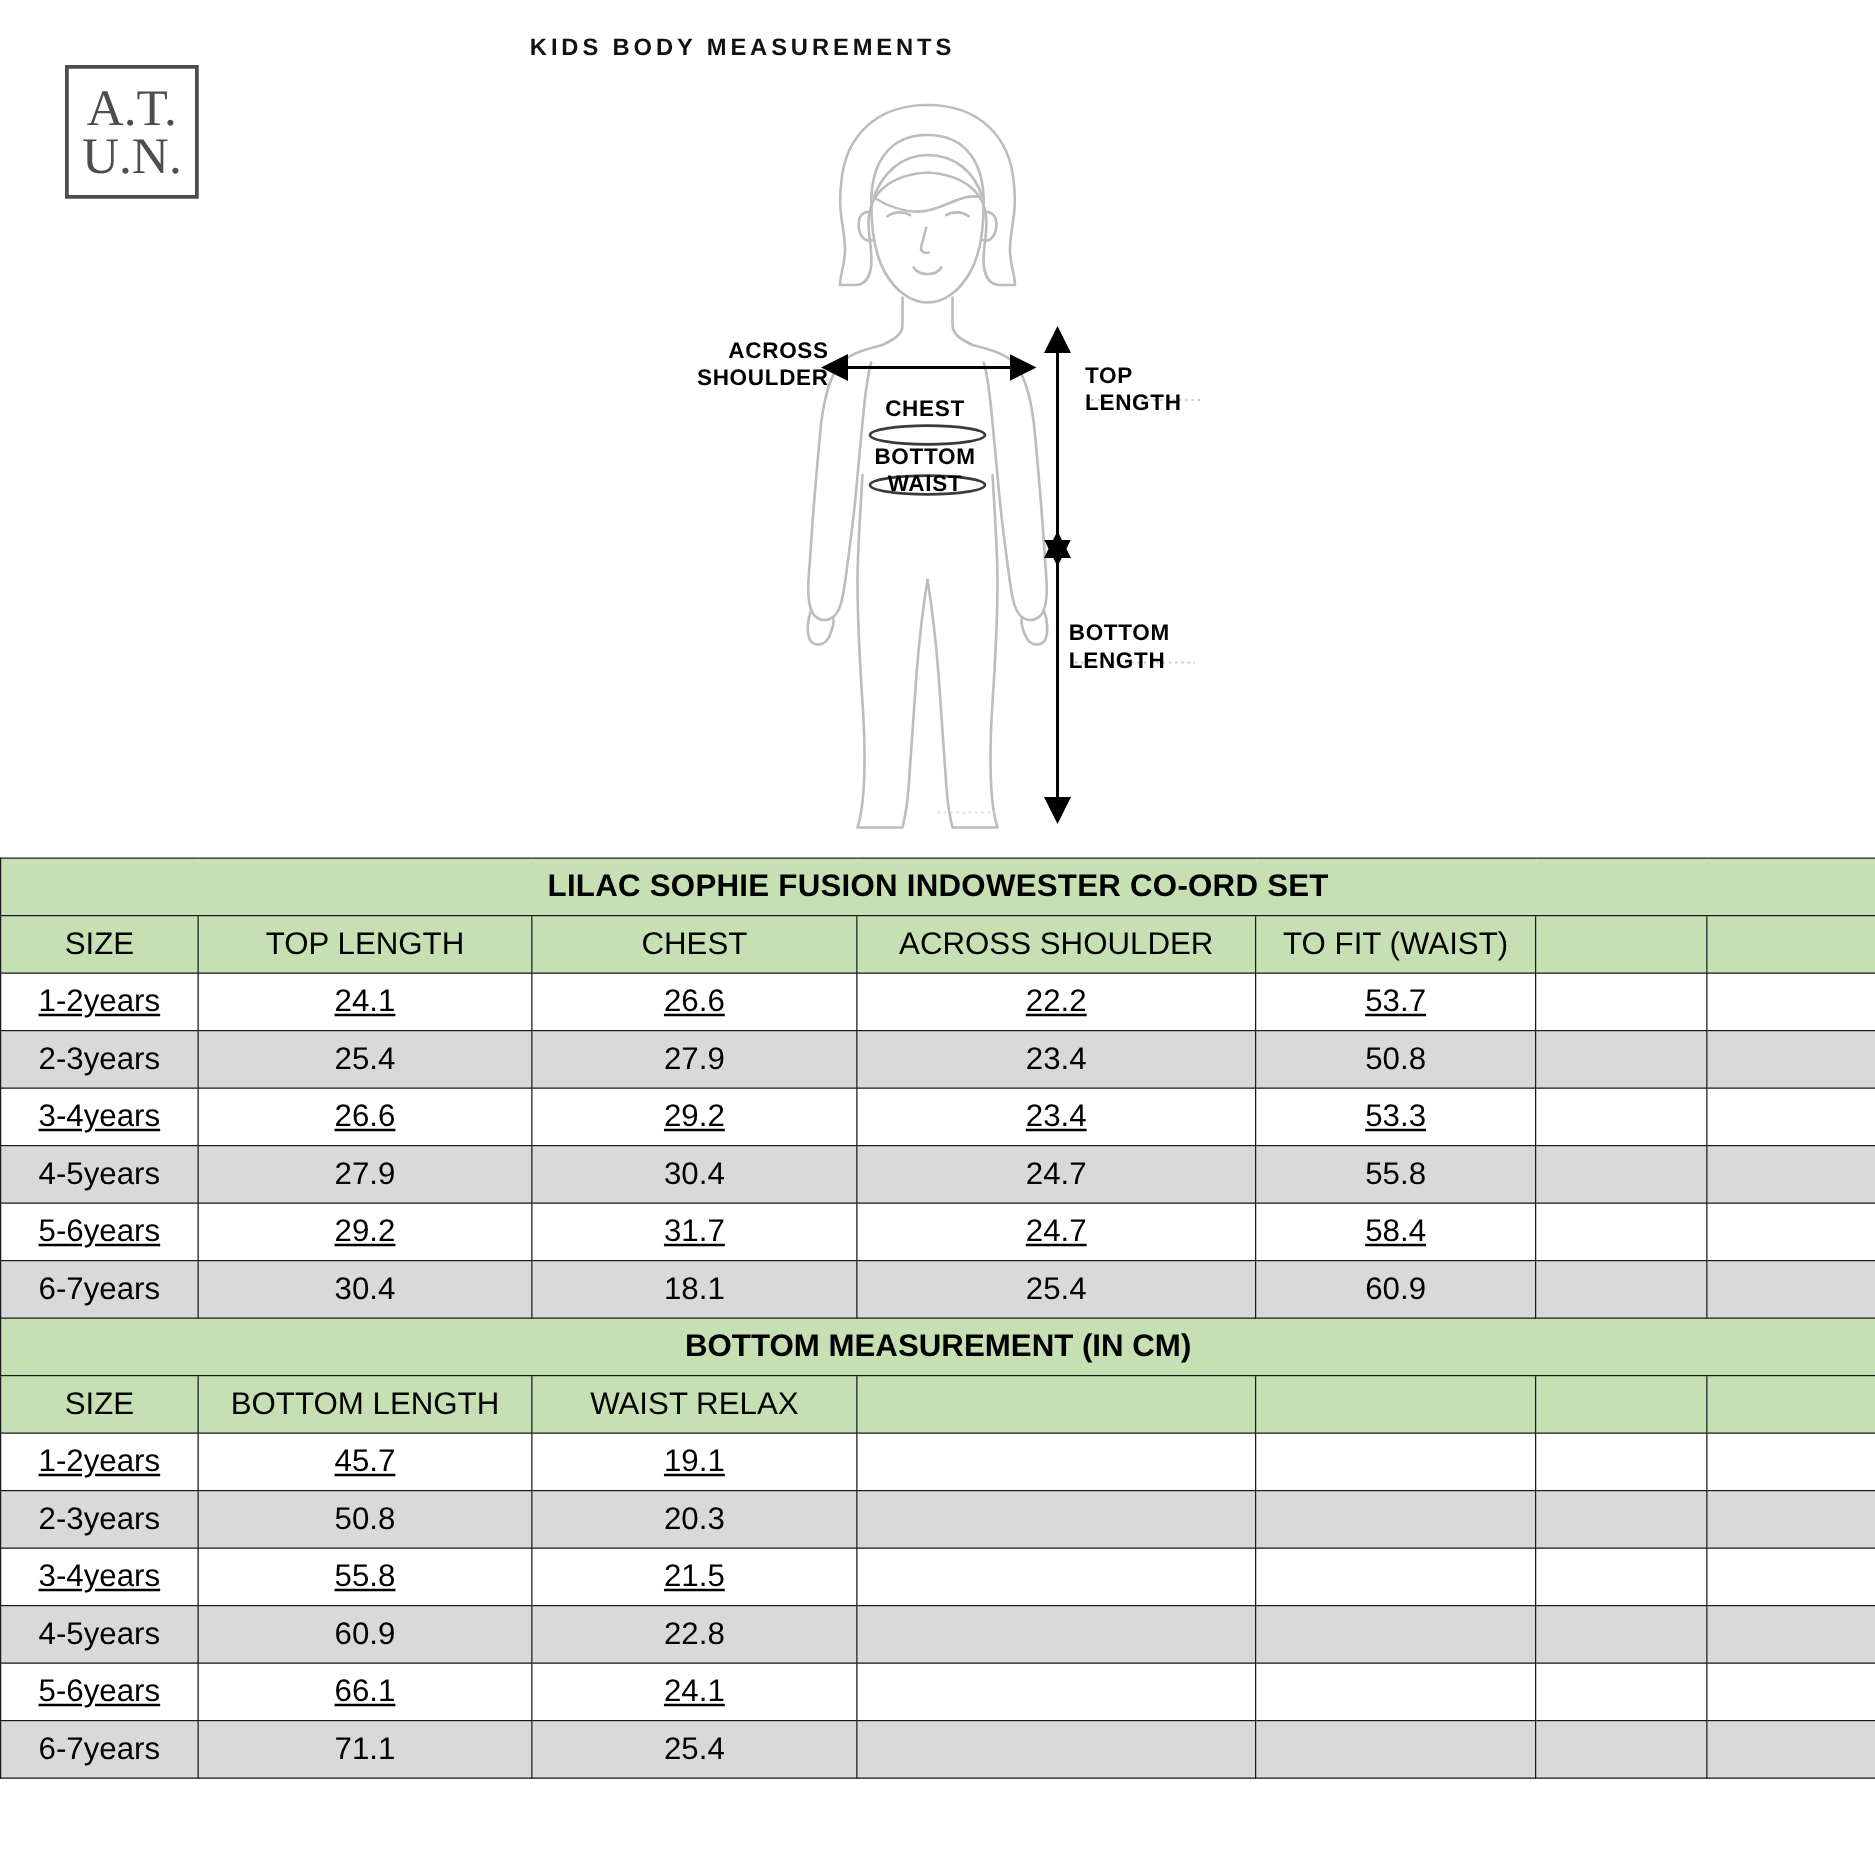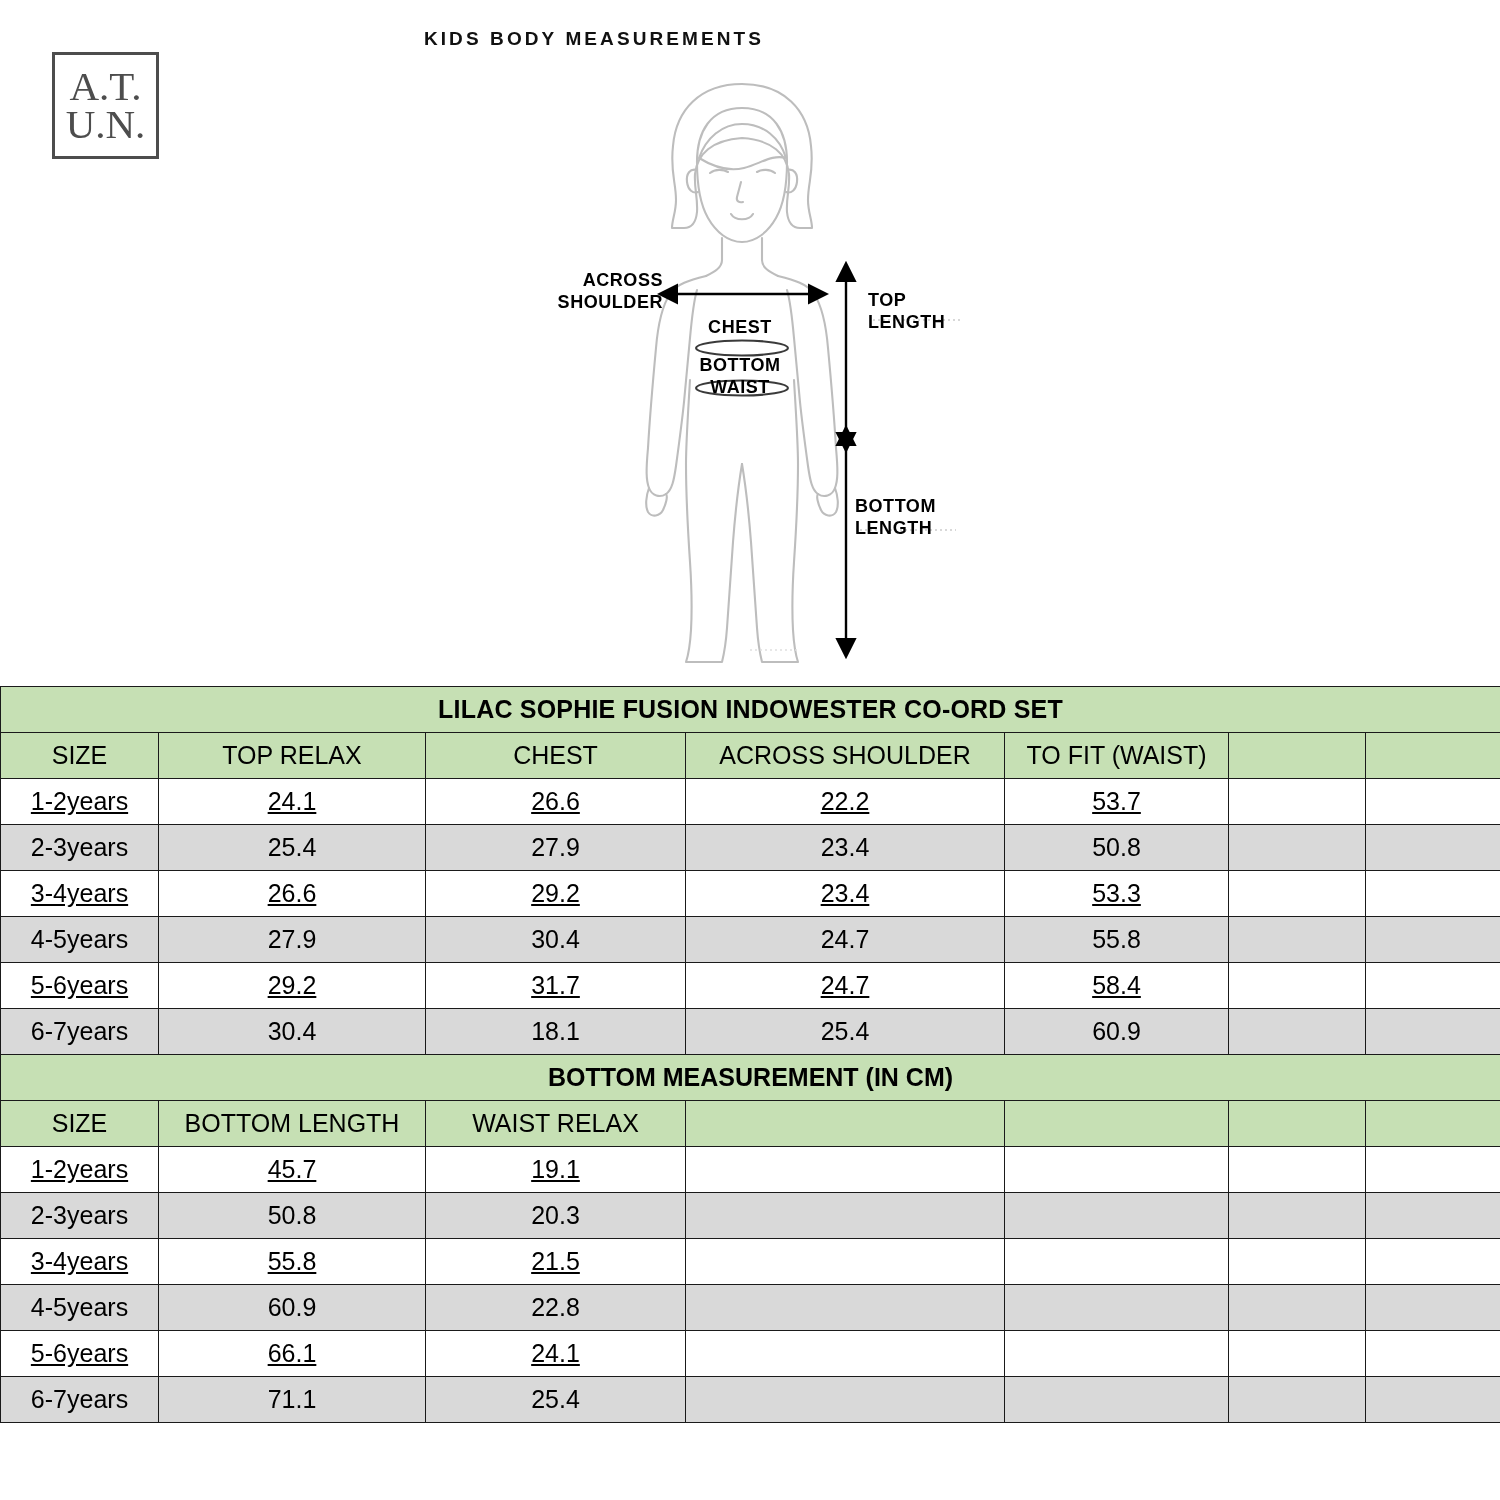--- a/index.html
+++ b/index.html
@@ -272,21 +272,21 @@
           <col style="width:224px">
           <col style="width:137px">
           <col style="width:135px">
       </colgroup>
       <tbody id="table-body">
           <tr class="row-product">
             <td class="green" colspan="7">LILAC SOPHIE FUSION INDOWESTER CO-ORD SET</td>
           </tr>
           <tr class="row-head thick-top">
             <td class="green">SIZE</td>
-            <td class="green">TOP RELAX</td>
+            <td class="green">TOP LENGTH</td>
             <td class="green">CHEST</td>
             <td class="green">ACROSS SHOULDER</td>
             <td class="green">TO FIT (WAIST)</td>
             <td class="green"></td>
             <td class="green"></td>
           </tr>
           <tr class="row-data">
             <td class="white">1-2years</td>
             <td class="white">24.1</td>
             <td class="white">26.6</td>

